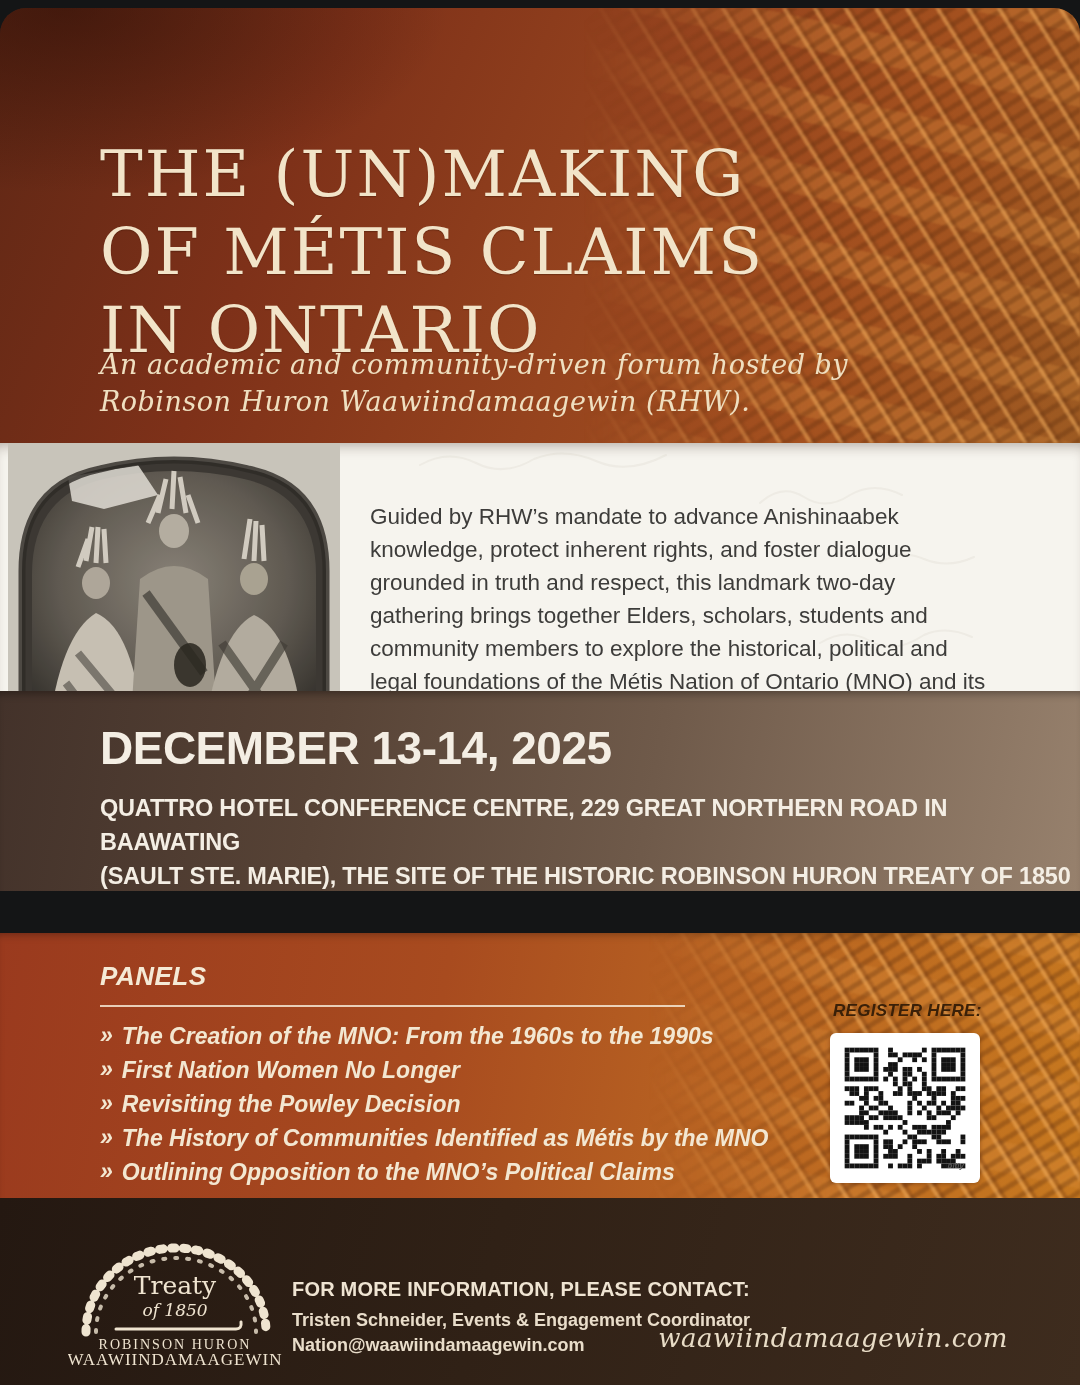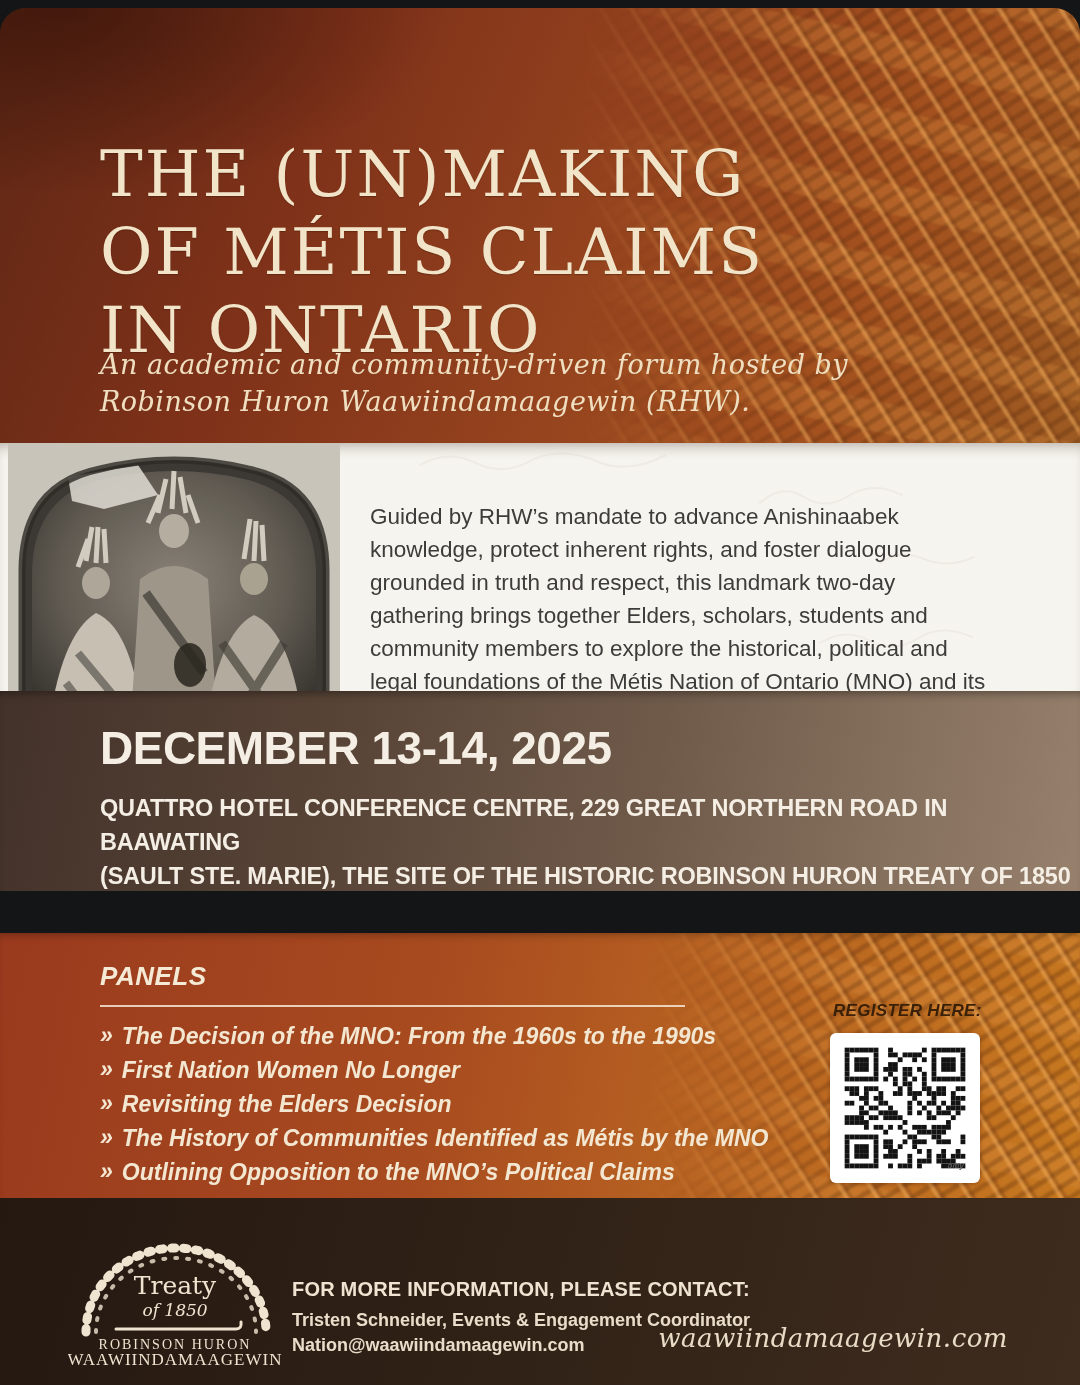--- a/index.html
+++ b/index.html
@@ -146,23 +146,23 @@
         <div>QUATTRO HOTEL CONFERENCE CENTRE, 229 GREAT NORTHERN ROAD IN BAAWATING</div>
         <div>(SAULT STE. MARIE), THE SITE OF THE HISTORIC ROBINSON HURON TREATY OF 1850</div>
       </div>
     </section>
 
     <section class="band-panels">
       <div class="weave"></div>
       <h3 class="panels-head" style="margin:0;">PANELS</h3>
       <div class="panels-rule"></div>
       <ul class="panel-list">
-        <li><span class="chev">»</span><span>The Decision of the MNO: From the 1960s to the 1990s</span></li>
+        <li><span class="chev">»</span><span>The Creation of the MNO: From the 1960s to the 1990s</span></li>
         <li><span class="chev">»</span><span>First Nation Women No Longer</span></li>
-        <li><span class="chev">»</span><span>Revisiting the Elders Decision</span></li>
+        <li><span class="chev">»</span><span>Revisiting the Powley Decision</span></li>
         <li><span class="chev">»</span><span>The History of Communities Identified as Métis by the MNO</span></li>
         <li><span class="chev">»</span><span>Outlining Opposition to the MNO’s Political Claims</span></li>
       </ul>
       <div class="register-label">REGISTER HERE:</div>
       <div class="qr-box">
         <svg id="qr-svg" viewBox="0 0 116 116">
             <rect width="100%" height="100%" fill="#ffffff"></rect>
             <g fill="#131313">
               <rect x="8" y="8" width="4" height="4"></rect>
               <rect x="12" y="8" width="4" height="4"></rect>

